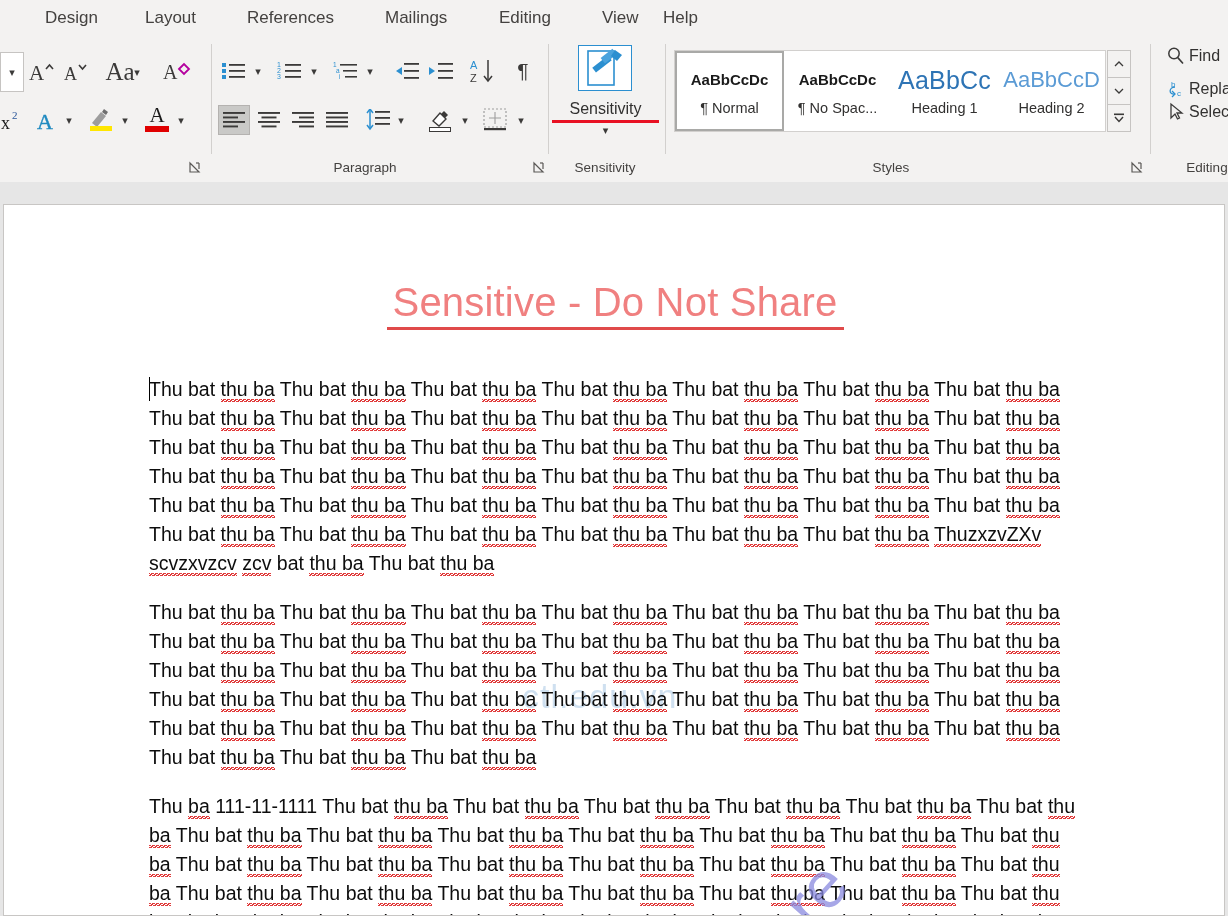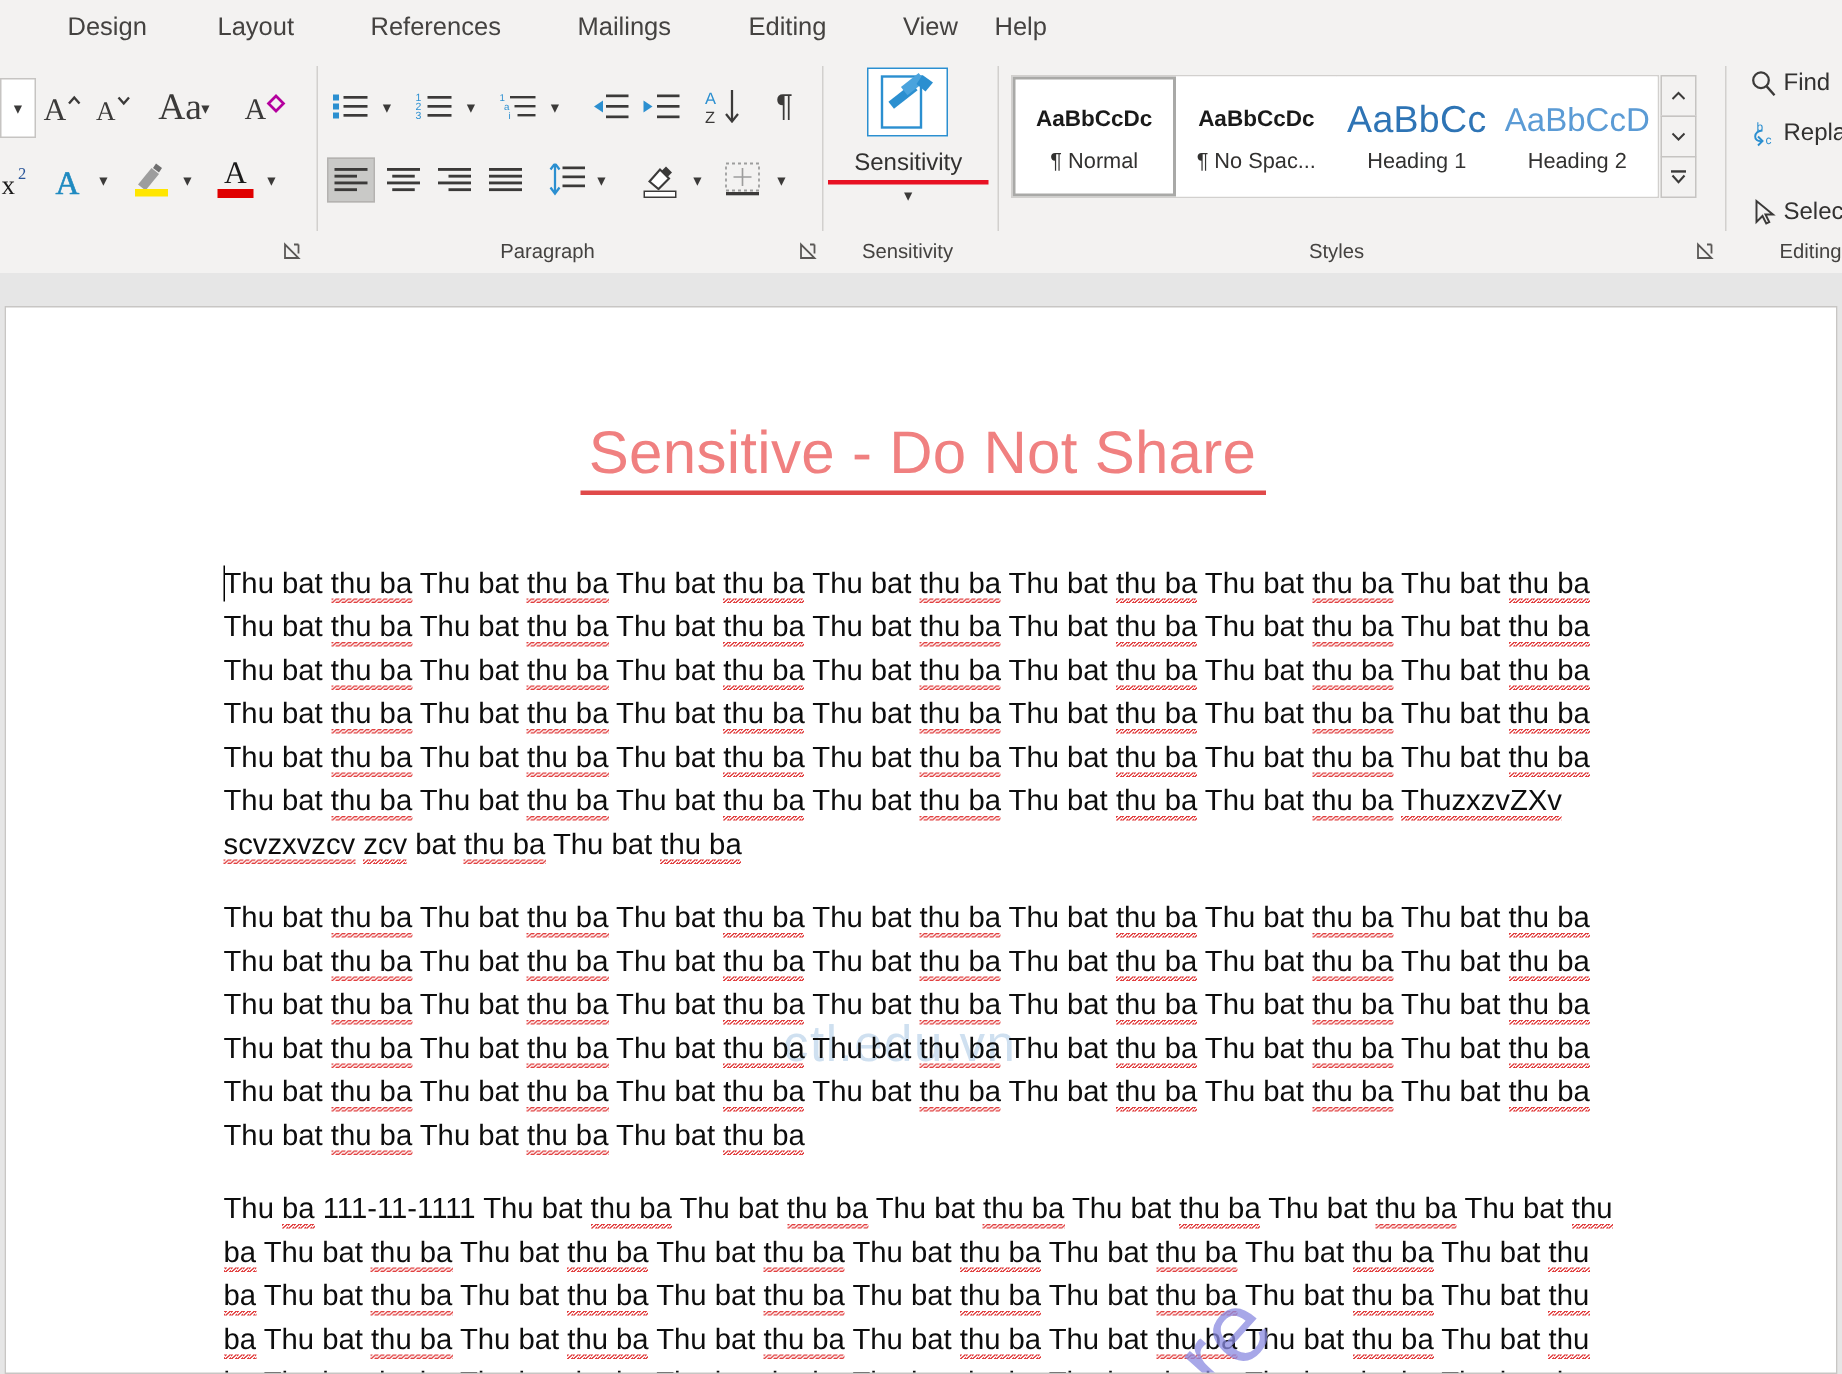--- a/index.html
+++ b/index.html
@@ -470,21 +470,21 @@
     <span class="eicon">
       <svg width="20" height="20" viewBox="0 0 20 20">
         <text x="5" y="8" font-size="8" fill="#2b8fd0" font-family="Liberation Sans, sans-serif">b</text>
         <text x="11" y="17" font-size="8" fill="#2b8fd0" font-family="Liberation Sans, sans-serif">c</text>
         <path d="M9 8 C3 8 2 16 9 15" fill="none" stroke="#2b8fd0" stroke-width="1.3"></path>
         <path d="M6 12 L9 15 L6 18" fill="none" stroke="#2b8fd0" stroke-width="1.3"></path>
       </svg>
     </span>
     <span>Repla</span>
   </div>
-  <div class="edit-item" style="left:1163px;top:132px;">
+  <div class="edit-item" style="left:1163px;top:102px;">
     <span class="eicon">
       <svg width="20" height="20" viewBox="0 0 20 20">
           <path d="M5 2 L5 16 L9 12 L11.5 17 L13.5 16 L11 11 L16 11 Z" fill="none" stroke="#3b3a39" stroke-width="1.3"></path>
         </svg>
     </span>
     <span>Selec</span>
   </div>
 
   <div class="dialog-launcher" style="left:1130px;">
     <svg width="13" height="13" viewBox="0 0 13 13">

